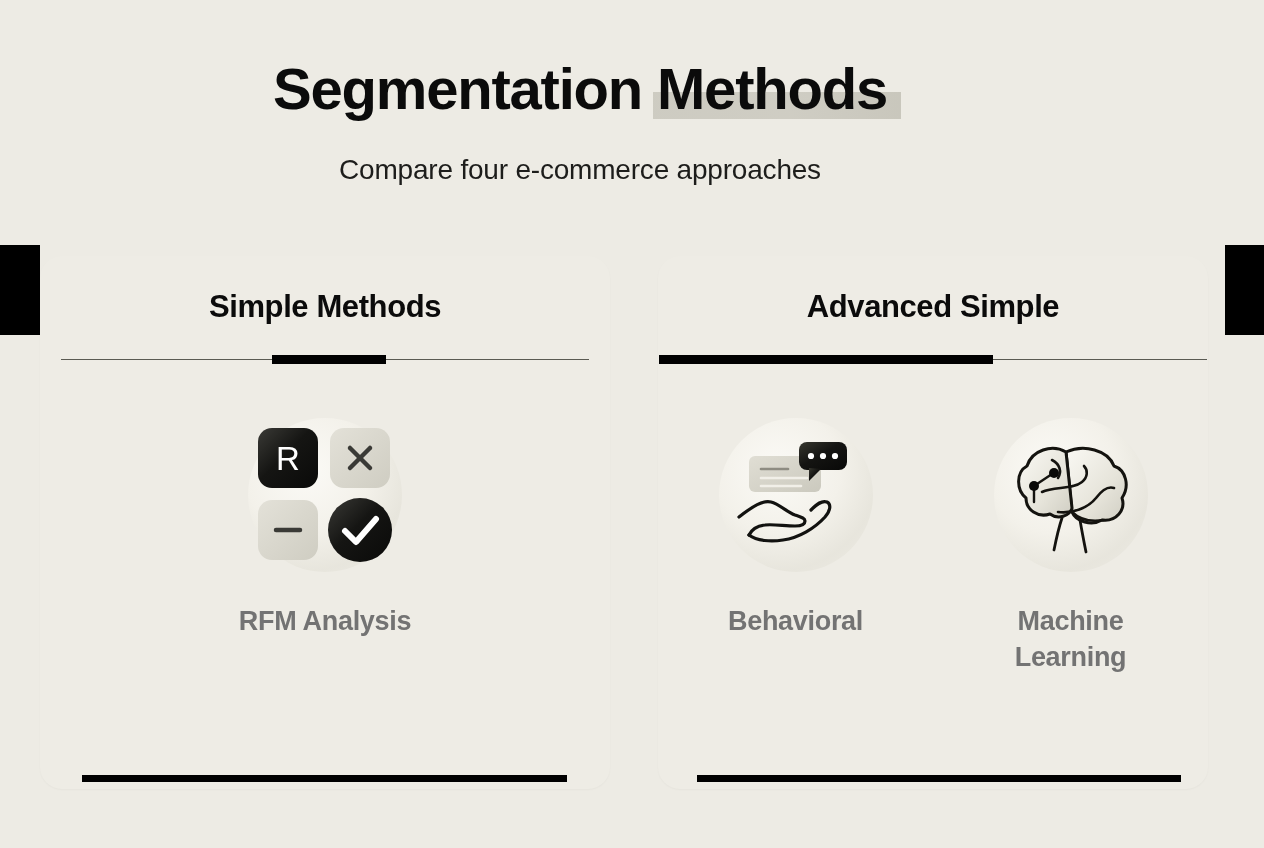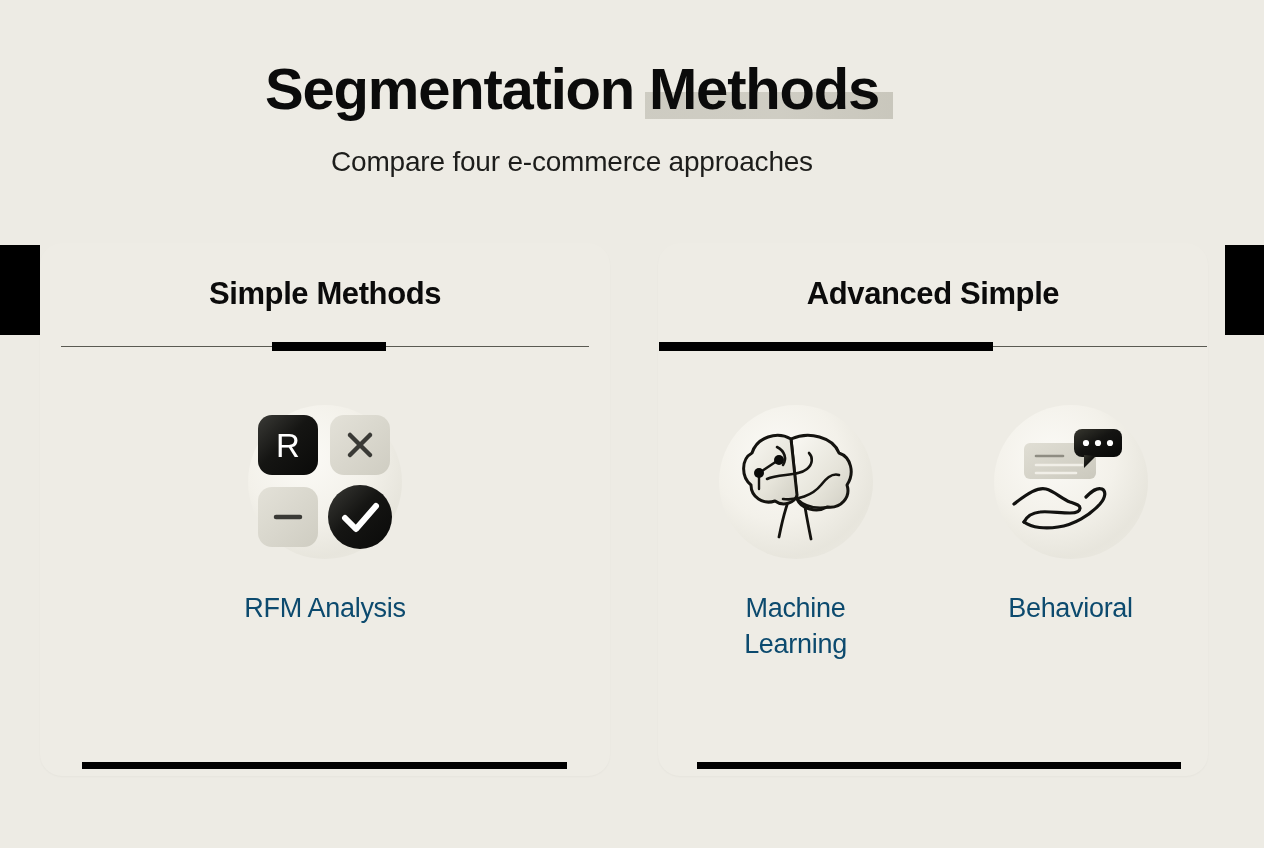--- a/index.html
+++ b/index.html
@@ -12,21 +12,21 @@
     background: #edebe4;
     font-family: "Liberation Sans", sans-serif;
     overflow: hidden;
     position: relative;
     -webkit-font-smoothing: antialiased;
   }
 
   
   .header {
     position: absolute;
-    top: 0; left: 0;
+    top: 0; left: 8px;
     width: 1144px;
     text-align: center;
   }
   .page-title {
     margin: 0;
     padding-top: 58px;
     font-size: 58px;
     font-weight: 700;
     letter-spacing: -1.2px;
     color: #0b0b0b;
@@ -49,21 +49,21 @@
     position: absolute;
     left: -4px;
     right: -14px;
     bottom: 2px;
     height: 27px;
     background: linear-gradient(90deg, #c9c7bd 0%, #cbc9bf 55%, #c4c2b7 100%);
     opacity: .88;
     z-index: -1;
   }
   .page-subtitle {
-    margin: 9px;
+    margin: 17px;
     padding-top: 16px;
     font-size: 28px;
     font-weight: 400;
     color: #1d1d1b;
     letter-spacing: -0.2px;
   }
 
   
   .edge-mark {
     position: absolute;
@@ -78,21 +78,21 @@
   
   .cards {
     position: absolute;
     top: 240px;
     left: 0;
     width: 1264px;
     height: 535px;
   }
   .card {
     position: absolute;
-    top: 3px;
+    top: 16px;
     height: 533px;
     background: #eeece5;
     border-radius: 22px;
     box-shadow: 0 1px 2px rgba(0,0,0,0.03);
   }
   .card.simple   { left: 40px;  width: 570px; }
   .card.advanced { left: 658px; width: 550px; }
 
   .card-title {
     margin: 0;
@@ -147,23 +147,23 @@
     left: 18px; top: 18px;
     width: 154px; height: 154px;
     border-radius: 50%;
     background: radial-gradient(circle at 38% 34%, #fbfaf6 0%, #f3f1ea 45%, rgba(226,224,214,0.55) 72%, rgba(226,224,214,0) 100%);
   }
   .icon-wrap svg { position: relative; z-index: 1; }
 
   .method-label {
     margin-top: 14px;
     font-size: 27px;
-    font-weight: 400;
+    font-weight: 700;
     letter-spacing: -0.3px;
-    color: #0c4a6e;
+    color: #737373;
     text-align: center;
     line-height: 1.32;
     max-width: 190px;
   }
 
   .card-footer-bar {
     position: absolute;
     bottom: 7px;
     height: 7px;
     background: #000;
@@ -236,20 +236,57 @@
     <div class="divider">
       <div class="divider-accent"></div>
     </div>
 
     <div class="methods">
 
       <div class="method">
         <div class="icon-wrap">
           <svg width="150" height="150" viewBox="0 0 150 150" xmlns="http://www.w3.org/2000/svg">
             <defs>
+              <linearGradient id="cardG" x1="0" y1="0" x2="1" y2="1">
+                <stop offset="0%" stop-color="#e0ded4"></stop>
+                <stop offset="100%" stop-color="#cbc9be"></stop>
+              </linearGradient>
+              <linearGradient id="bubG" x1="0" y1="0" x2="1" y2="1">
+                <stop offset="0%" stop-color="#37372f"></stop>
+                <stop offset="45%" stop-color="#141412"></stop>
+                <stop offset="100%" stop-color="#080807"></stop>
+              </linearGradient>
+            </defs>
+
+            <rect x="28" y="36" width="72" height="36" rx="6" fill="url(#cardG)"></rect>
+            <g stroke="#8e8c82" stroke-width="2.6" stroke-linecap="round">
+              <line x1="40" y1="49" x2="67" y2="49"></line>
+            </g>
+            <g stroke="#f1efe8" stroke-width="2.6" stroke-linecap="round">
+              <line x1="40" y1="58" x2="86" y2="58"></line>
+              <line x1="40" y1="66" x2="80" y2="66"></line>
+            </g>
+
+            <rect x="78" y="22" width="48" height="28" rx="8" fill="url(#bubG)"></rect>
+            <path d="M88 48 L88 61 L100 49 Z" fill="url(#bubG)"></path>
+            <circle cx="90" cy="36" r="3.1" fill="#ffffff"></circle>
+            <circle cx="102" cy="36" r="3.1" fill="#ffffff"></circle>
+            <circle cx="114" cy="36" r="3.1" fill="#ffffff"></circle>
+
+            <path d="M18 97 C32 86 42 80 50 82 C58 84 66 92 74 95 C80 97 84 98 84 101 C84 105 80 106 74 106 C64 106 52 104 44 105 C34 106 30 111 28 115" fill="none" stroke="#121210" stroke-width="3.2" stroke-linecap="round" stroke-linejoin="round"></path>
+            <path d="M28 115 C36 121 50 122 62 120 C78 118 94 108 104 97 C110 90 110 84 106 82 C101 80 96 84 90 90" fill="none" stroke="#121210" stroke-width="3.2" stroke-linecap="round" stroke-linejoin="round"></path>
+          </svg>
+        </div>
+        <div class="method-label">Behavioral</div>
+      </div>
+
+      <div class="method">
+        <div class="icon-wrap">
+          <svg width="150" height="150" viewBox="0 0 150 150" xmlns="http://www.w3.org/2000/svg">
+            <defs>
               <linearGradient id="brainG" x1="0" y1="0" x2="1" y2="1">
                 <stop offset="0%" stop-color="#faf9f4"></stop>
                 <stop offset="60%" stop-color="#e6e4da"></stop>
                 <stop offset="100%" stop-color="#cfcdc2"></stop>
               </linearGradient>
             </defs>
 
             <path d="M70 32 C88 24 112 30 118 46 C130 50 134 66 126 78 C130 90 120 102 106 100 C96 106 80 102 76 92 L70 32 Z" fill="url(#brainG)" stroke="#14130f" stroke-width="3" stroke-linejoin="round"></path>
 
             <path d="M70 32 C56 24 36 30 31 46 C20 52 20 70 30 78 C30 90 42 98 54 94 C62 100 74 96 76 88 L70 32 Z" fill="url(#brainG)" stroke="#14130f" stroke-width="3" stroke-linejoin="round"></path>
@@ -264,54 +301,17 @@
 
             <line x1="38" y1="66" x2="38" y2="82" stroke="#14130f" stroke-width="2.4" stroke-linecap="round"></line>
             <line x1="38" y1="66" x2="56" y2="54" stroke="#14130f" stroke-width="2.4" stroke-linecap="round"></line>
             <circle cx="38" cy="66" r="5" fill="#0a0a08"></circle>
             <circle cx="58" cy="53" r="5" fill="#0a0a08"></circle>
           </svg>
         </div>
         <div class="method-label">Machine Learning</div>
       </div>
 
-      <div class="method">
-        <div class="icon-wrap">
-          <svg width="150" height="150" viewBox="0 0 150 150" xmlns="http://www.w3.org/2000/svg">
-            <defs>
-              <linearGradient id="cardG" x1="0" y1="0" x2="1" y2="1">
-                <stop offset="0%" stop-color="#e0ded4"></stop>
-                <stop offset="100%" stop-color="#cbc9be"></stop>
-              </linearGradient>
-              <linearGradient id="bubG" x1="0" y1="0" x2="1" y2="1">
-                <stop offset="0%" stop-color="#37372f"></stop>
-                <stop offset="45%" stop-color="#141412"></stop>
-                <stop offset="100%" stop-color="#080807"></stop>
-              </linearGradient>
-            </defs>
-
-            <rect x="28" y="36" width="72" height="36" rx="6" fill="url(#cardG)"></rect>
-            <g stroke="#8e8c82" stroke-width="2.6" stroke-linecap="round">
-              <line x1="40" y1="49" x2="67" y2="49"></line>
-            </g>
-            <g stroke="#f1efe8" stroke-width="2.6" stroke-linecap="round">
-              <line x1="40" y1="58" x2="86" y2="58"></line>
-              <line x1="40" y1="66" x2="80" y2="66"></line>
-            </g>
-
-            <rect x="78" y="22" width="48" height="28" rx="8" fill="url(#bubG)"></rect>
-            <path d="M88 48 L88 61 L100 49 Z" fill="url(#bubG)"></path>
-            <circle cx="90" cy="36" r="3.1" fill="#ffffff"></circle>
-            <circle cx="102" cy="36" r="3.1" fill="#ffffff"></circle>
-            <circle cx="114" cy="36" r="3.1" fill="#ffffff"></circle>
-
-            <path d="M18 97 C32 86 42 80 50 82 C58 84 66 92 74 95 C80 97 84 98 84 101 C84 105 80 106 74 106 C64 106 52 104 44 105 C34 106 30 111 28 115" fill="none" stroke="#121210" stroke-width="3.2" stroke-linecap="round" stroke-linejoin="round"></path>
-            <path d="M28 115 C36 121 50 122 62 120 C78 118 94 108 104 97 C110 90 110 84 106 82 C101 80 96 84 90 90" fill="none" stroke="#121210" stroke-width="3.2" stroke-linecap="round" stroke-linejoin="round"></path>
-          </svg>
-        </div>
-        <div class="method-label">Behavioral</div>
-      </div>
-
     </div>
     <div class="card-footer-bar"></div>
   </section>
 
 </div>
 
 </body></html>

